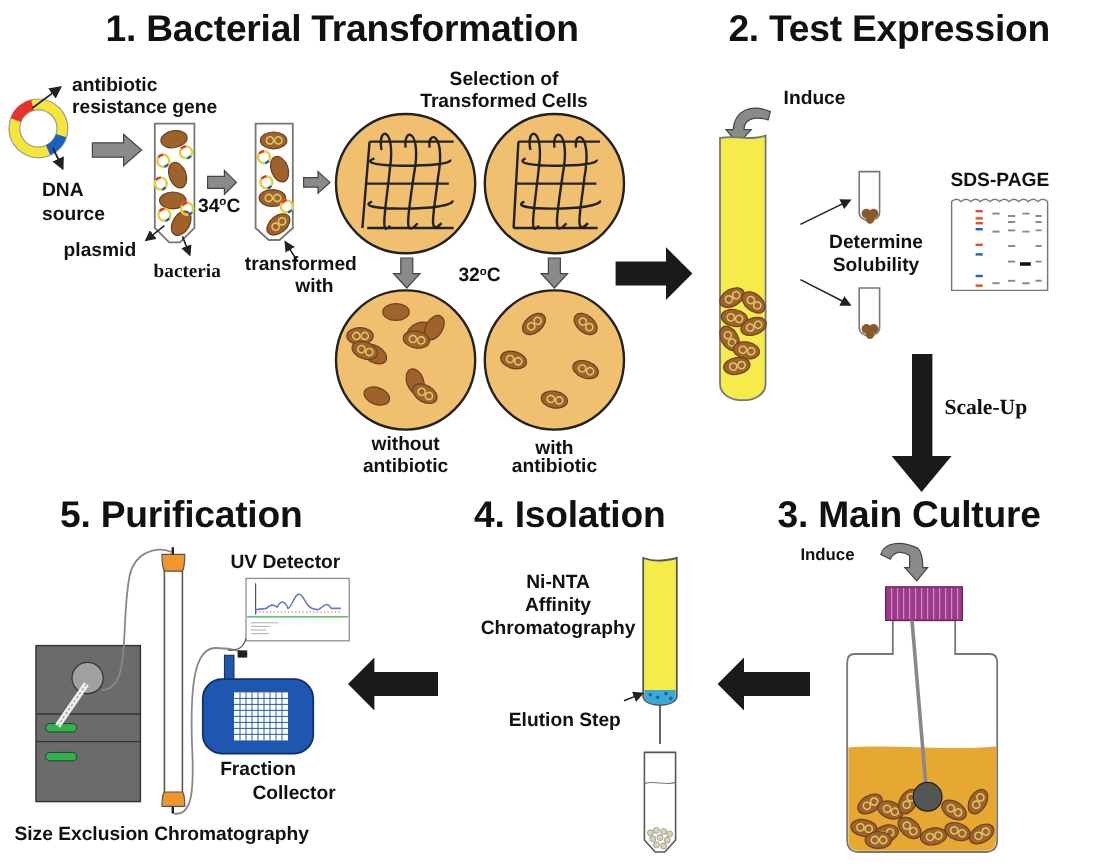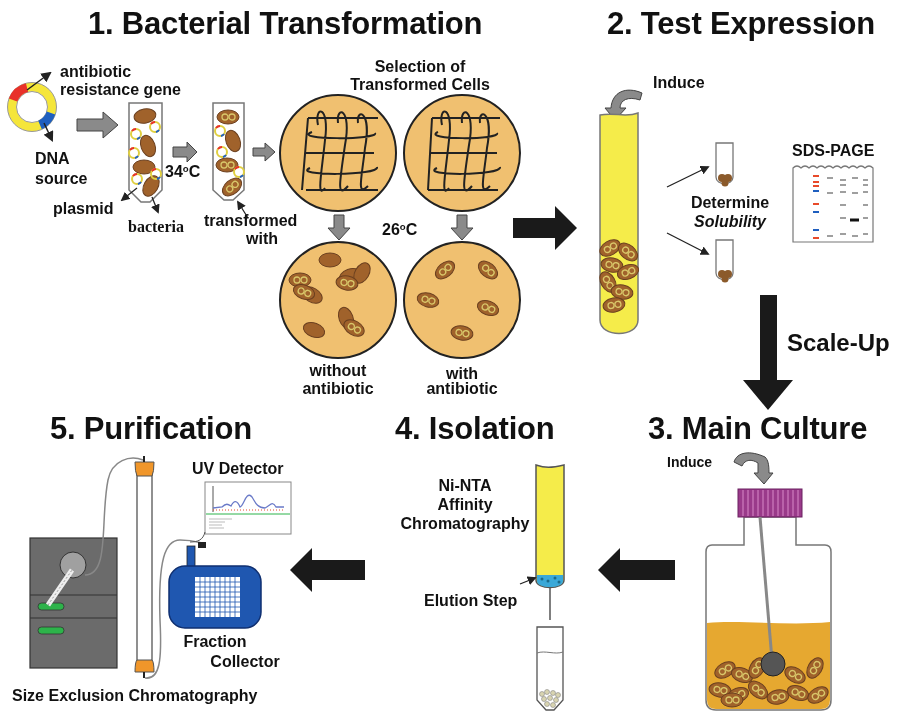--- a/index.html
+++ b/index.html
@@ -307,33 +307,33 @@
 <div class="t lbl" style="left:60px; top:82px;">resistance gene</div>
 <div class="t lbl" style="left:35px; top:151px;">DNA</div>
 <div class="t lbl" style="left:35px; top:171px;">source</div>
 <div class="t lbl" style="left:53px; top:201px;">plasmid</div>
 <div class="t lbl" style="left:128px; top:219px;font-family:Liberation Serif, serif;">bacteria</div>
 <div class="t lbl" style="left:165px; top:164px;"><span>34</span><sup>o</sup><span>C</span></div>
 <div class="t lbl" style="left:204px; top:213px;">transformed</div>
 <div class="t lbl" style="left:246px; top:231px;">with</div>
 <div class="t lbl lbl-c" style="left:350px; top:59px; width:140px;">Selection of</div>
 <div class="t lbl lbl-c" style="left:340px; top:77px; width:160px;">Transformed Cells</div>
-<div class="t lbl" style="left:382px; top:222px;"><span>26</span><sup>o</sup><span>C</span></div>
+<div class="t lbl" style="left:382px; top:222px;"><span>32</span><sup>o</sup><span>C</span></div>
 <div class="t lbl lbl-c" style="left:288px; top:363px; width:100px;">without</div>
 <div class="t lbl lbl-c" style="left:288px; top:381px; width:100px;">antibiotic</div>
 <div class="t lbl lbl-c" style="left:412px; top:366px; width:100px;">with</div>
 <div class="t lbl lbl-c" style="left:412px; top:381px; width:100px;">antibiotic</div>
 
 <div class="t title" style="left:607px; top:8px;">2. Test Expression</div>
 <div class="t lbl" style="left:653px; top:75px;">Induce</div>
 <div class="t lbl lbl-c" style="left:670px; top:195px; width:120px;">Determine</div>
-<div class="t lbl lbl-c" style="left:670px; top:214px; width:120px;font-style:italic;">Solubility</div>
+<div class="t lbl lbl-c" style="left:670px; top:214px; width:120px;">Solubility</div>
 <div class="t lbl" style="left:792px; top:143px;">SDS-PAGE</div>
 
-<div class="t" style="left:787px; top:330px; font-size:24px;">Scale-Up</div>
+<div class="t" style="left:787px; top:330px; font-size:18px;font-family:Liberation Serif, serif;">Scale-Up</div>
 
 <div class="t title" style="left:648px; top:413px;">3. Main Culture</div>
 <div class="t" style="left:667px; top:455px; font-size:14px;">Induce</div>
 
 <div class="t title" style="left:395px; top:413px;">4. Isolation</div>
 <div class="t lbl lbl-c" style="left:400px; top:478px; width:130px;">Ni-NTA</div>
 <div class="t lbl lbl-c" style="left:400px; top:497px; width:130px;">Affinity</div>
 <div class="t lbl lbl-c" style="left:395px; top:516px; width:140px;">Chromatography</div>
 <div class="t lbl" style="left:424px; top:593px;">Elution Step</div>
 

